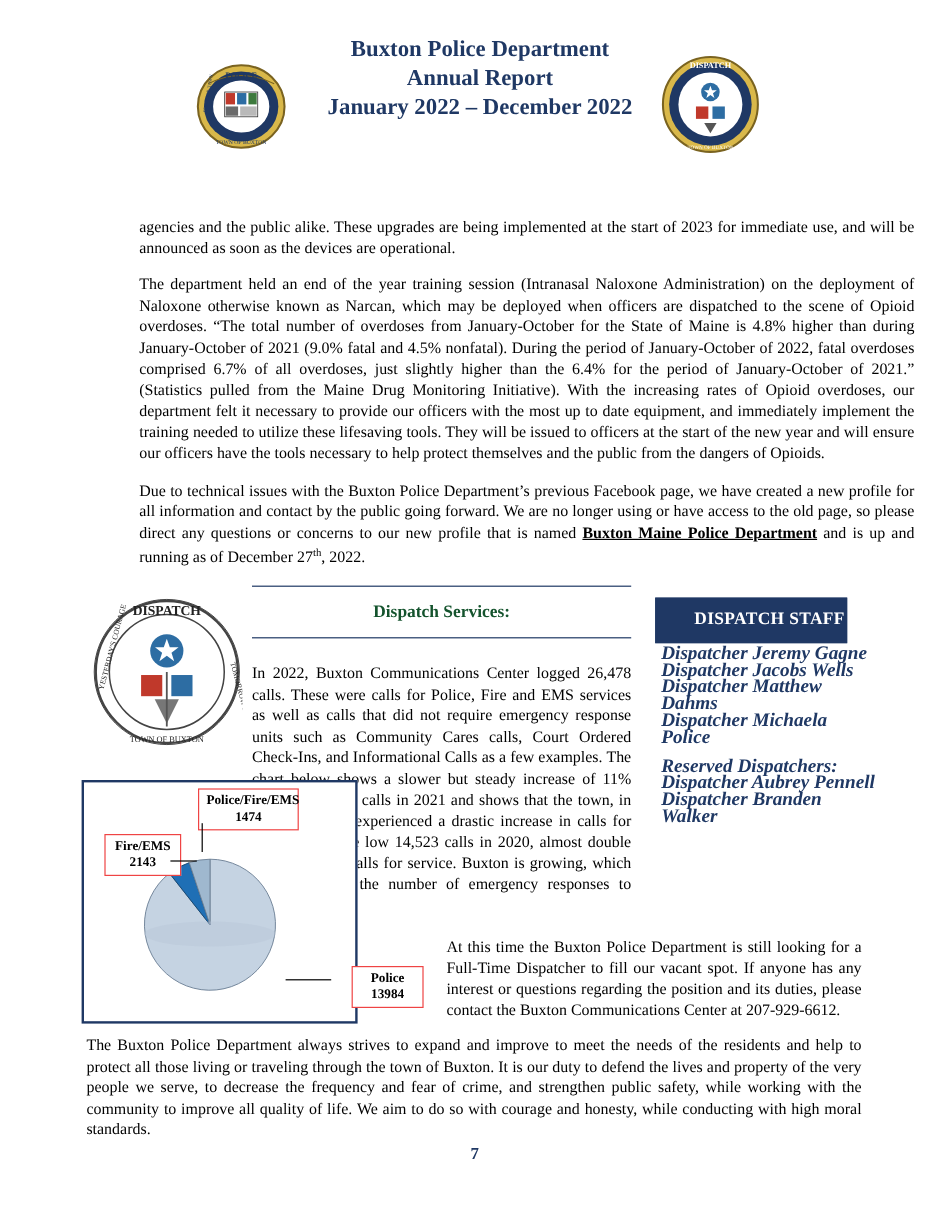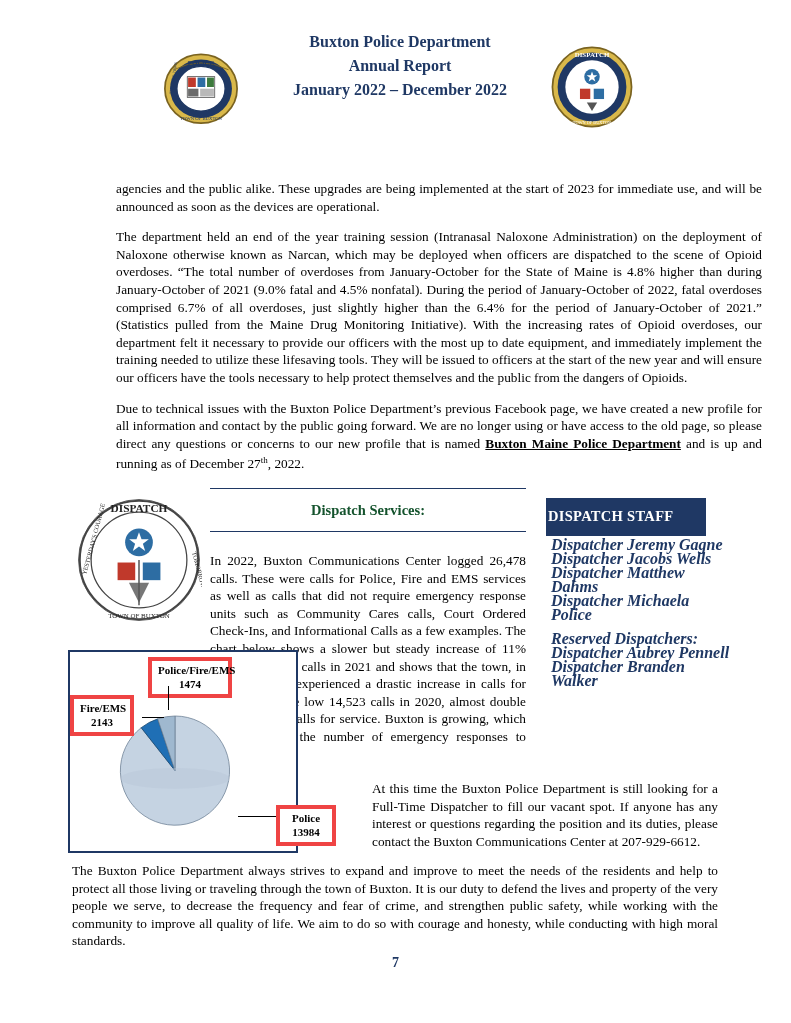--- a/index.html
+++ b/index.html
@@ -32,21 +32,21 @@
   }
   .header-title {
     position: absolute;
     left: 240px;
     top: 8px;
     width: 320px;
     text-align: center;
     color: #1F3864;
     font-family: "Liberation Serif", serif;
     font-weight: bold;
-    font-size: 16px;
+    font-size: 19px;
     line-height: 24px;
   }
   .header-title div {
     white-space: nowrap;
   }
 
   
   .seal {
     position: absolute;
     width: 86px;
@@ -102,21 +102,21 @@
     padding: 13px 0 12px 0;
   }
 
   .staff-box {
     position: absolute;
     left: 546px;
     top: 498px;
     width: 160px;
     background: #1F3864;
     color: #ffffff;
-    text-align: left;
+    text-align: right;
     font-weight: bold;
     font-size: 14.5px;
     letter-spacing: 0.3px;
     padding: 8px 0 9px 0;
     border: 2px solid #1F3864;
     box-sizing: border-box;
   }
   .staff-list {
     position: absolute;
     left: 551px;
@@ -173,28 +173,29 @@
   }
   .pie-wrap {
     position: absolute;
     left: 110px;
     top: 703px;
     width: 130px;
     height: 130px;
   }
   .callout {
     position: absolute;
-    border: 4px solid #ef4444;
+    border: 1px solid #ef4444;
     background: #ffffff;
     font-weight: bold;
     font-size: 11px;
     line-height: 13.5px;
     text-align: center;
     padding: 3px 6px;
     box-sizing: border-box;
+    margin-left: 17px;
   }
   .callout-pfe { left: 148px; top: 657px; width: 84px; }
   .callout-fe  { left: 70px;  top: 695px; width: 64px; }
   .callout-pol { left: 276px; top: 805px; width: 60px; }
   .leader {
     position: absolute;
     background: #000;
   }
 
   

